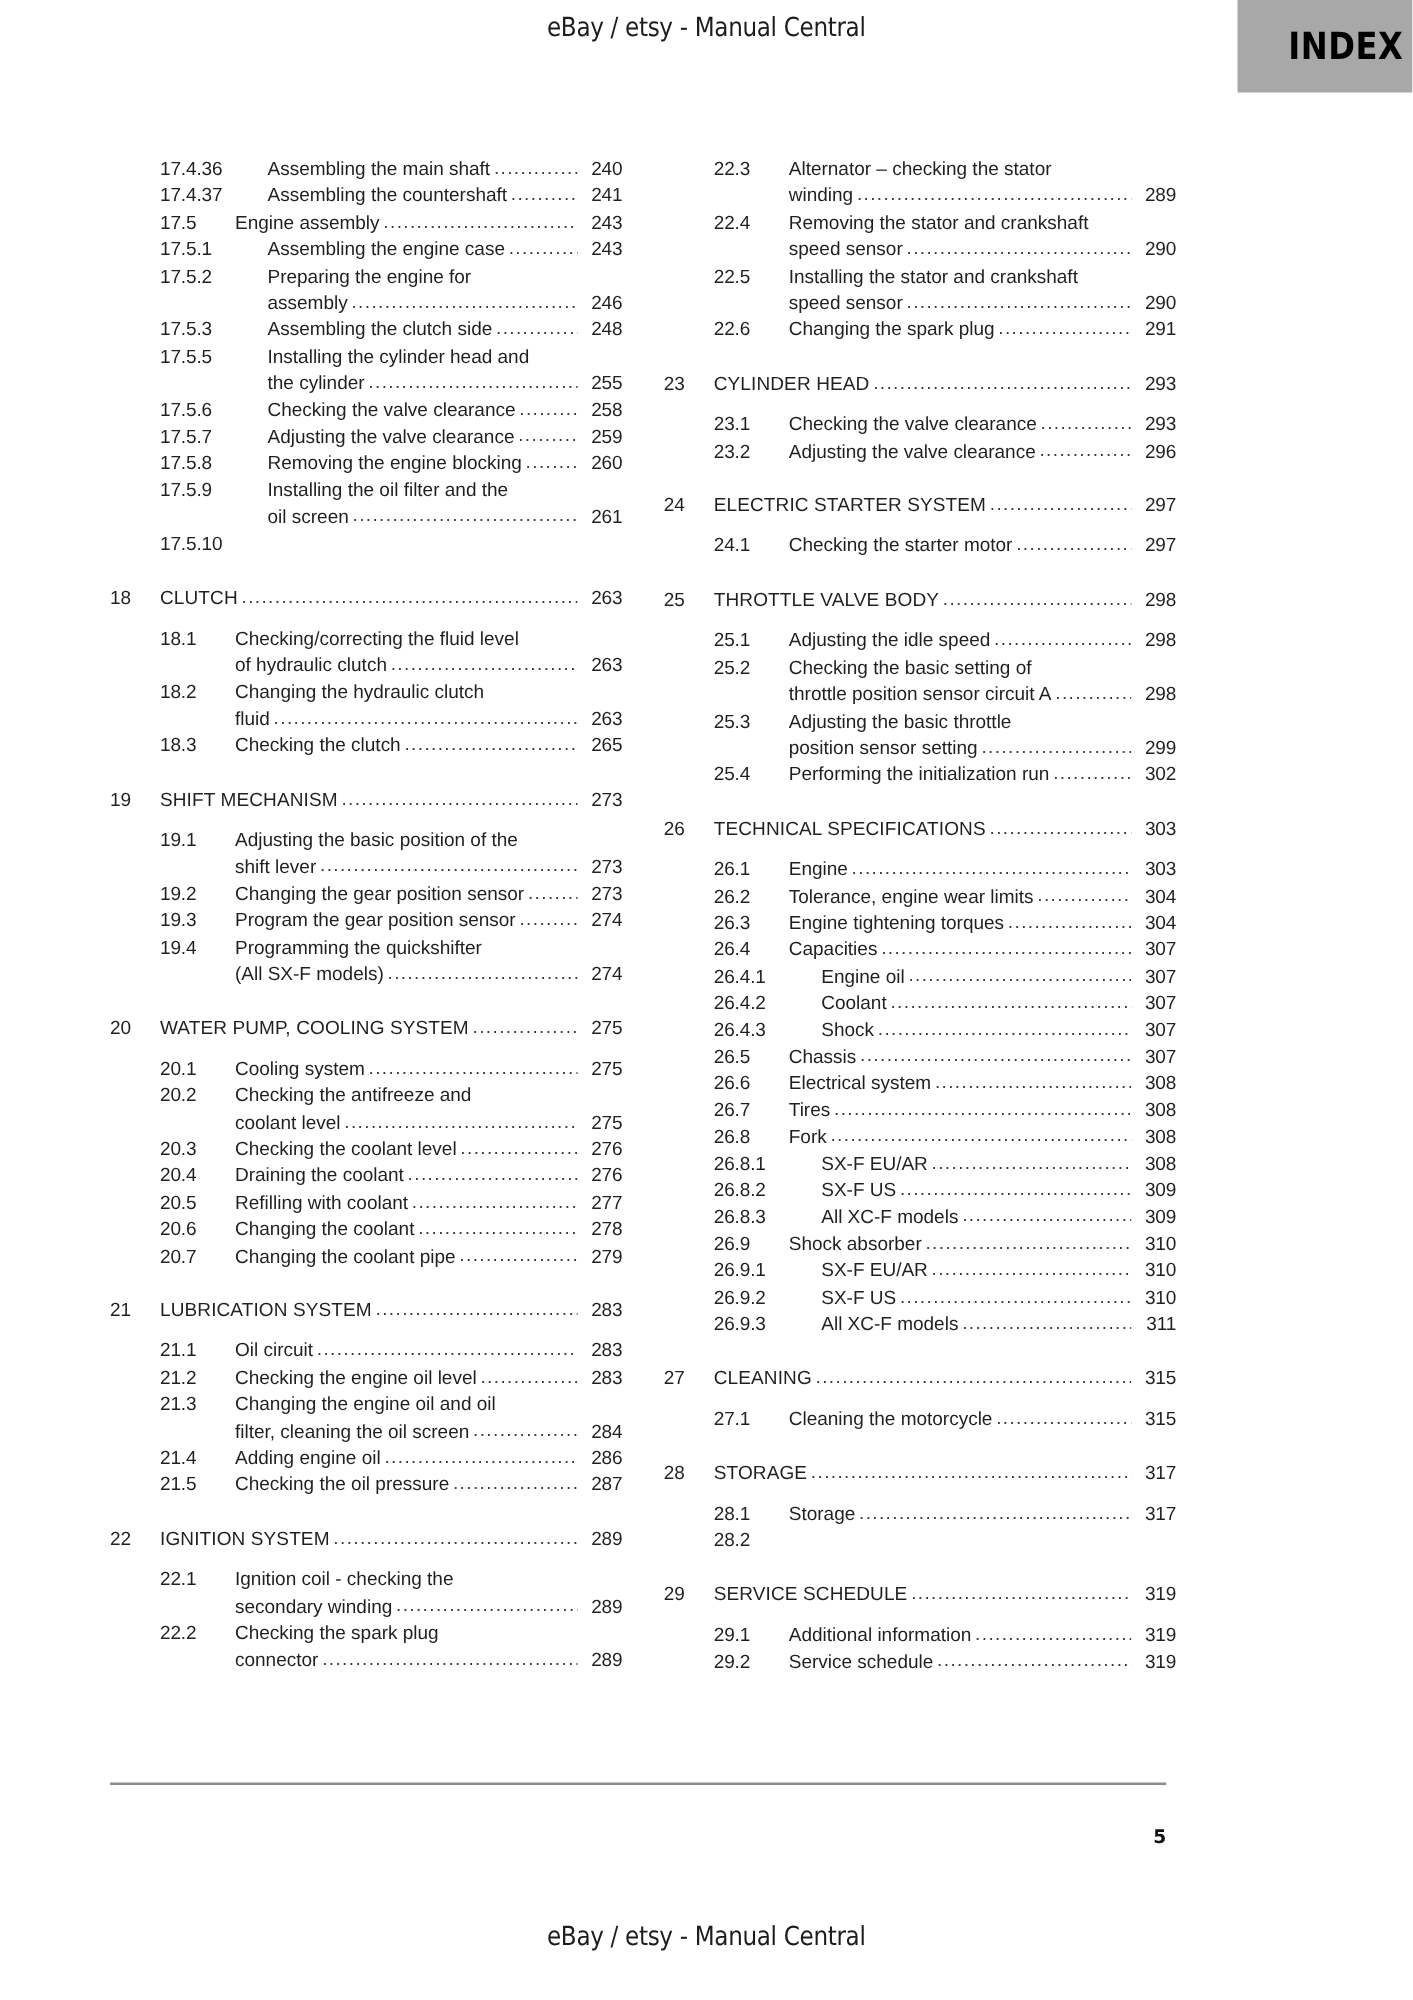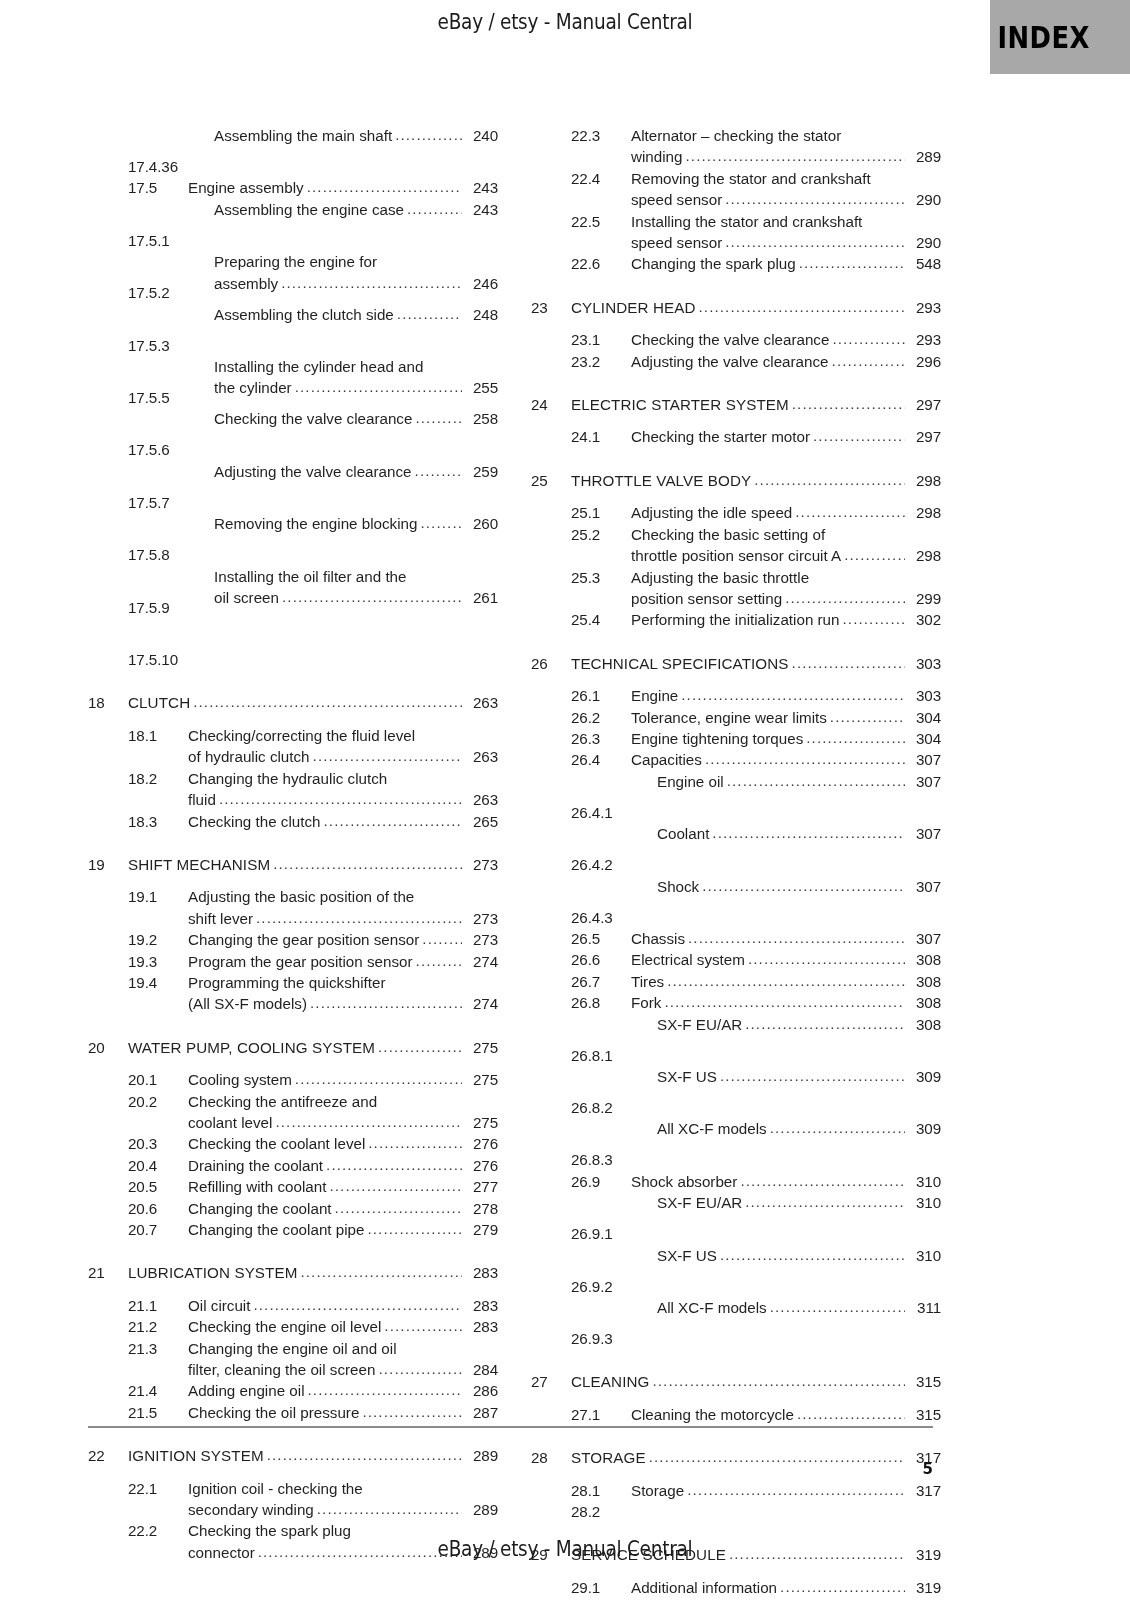--- a/index.html
+++ b/index.html
@@ -34,21 +34,21 @@
   
   .index-tab {
     position: absolute;
     right: 0;
     top: 0;
     width: 140px;
     height: 74px;
     background: #a8a8a8;
     display: flex;
     align-items: center;
-    justify-content: flex-start;
+    justify-content: flex-end;
   }
   .index-tab-label {
     font-family: "DejaVu Sans", sans-serif;
     font-weight: bold;
     font-size: 30px;
     letter-spacing: 0.5px;
     color: #000000;
     transform: scaleX(0.86);
   }
 
@@ -80,21 +80,21 @@
   }
 
   .num {
     flex: 0 0 auto;
     white-space: nowrap;
     letter-spacing: -0.1px;
   }
   
   .lvl-chapter .num { width: 40px; }
   .lvl-sub     .num { width: 60px; margin-left: 40px; }
-  .lvl-sub2    .num { width: 60px; margin-left: 40px; margin-top: 31px; }
+  .lvl-sub2    .num { width: 60px; margin-left: 40px; }
   .lvl-subflat .num { width: 60px; margin-left: 40px; }
 
   .body-wrap {
     flex: 1 1 auto;
     min-width: 0;
   }
   .line {
     display: flex;
     align-items: baseline;
     width: 100%;
@@ -164,20 +164,30 @@
       <div class="entry lvl-sub2 deep-indent">
         <span class="num">17.4.36</span>
         <div class="body-wrap">
           <div class="line">
             <span class="title">Assembling the main shaft</span>
             <span class="dots"></span>
             <span class="page">240</span>
           </div>
         </div>
       </div>
+      <div class="entry lvl-sub2 deep-indent">
+        <span class="num">17.4.37</span>
+        <div class="body-wrap">
+          <div class="line">
+            <span class="title">Assembling the countershaft</span>
+            <span class="dots"></span>
+            <span class="page">241</span>
+          </div>
+        </div>
+      </div>
       <div class="entry lvl-subflat">
         <span class="num">17.5</span>
         <div class="body-wrap">
           <div class="line">
             <span class="title">Engine assembly</span>
             <span class="dots"></span>
             <span class="page">243</span>
           </div>
         </div>
       </div>
@@ -625,21 +635,21 @@
             <span class="page">290</span>
           </div>
         </div>
       </div>
       <div class="entry lvl-sub">
         <span class="num">22.6</span>
         <div class="body-wrap">
           <div class="line">
             <span class="title">Changing the spark plug</span>
             <span class="dots"></span>
-            <span class="page">548</span>
+            <span class="page">291</span>
           </div>
         </div>
       </div>
       <div class="entry lvl-chapter chapter">
         <span class="num">23</span>
         <div class="body-wrap">
           <div class="line">
             <span class="title">CYLINDER HEAD</span>
             <span class="dots"></span>
             <span class="page">293</span>

